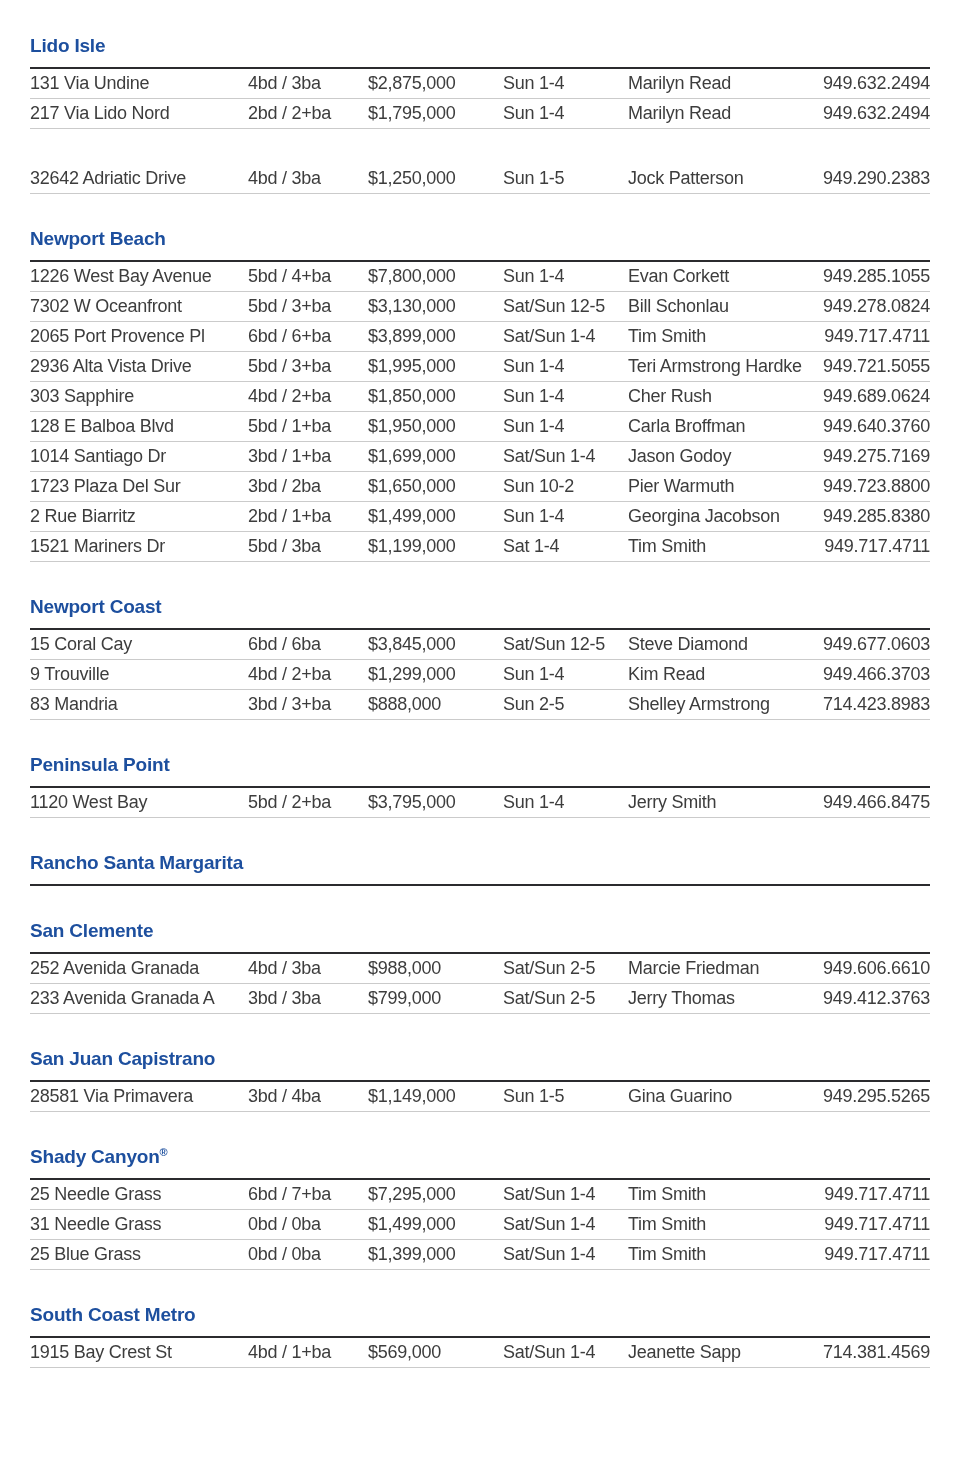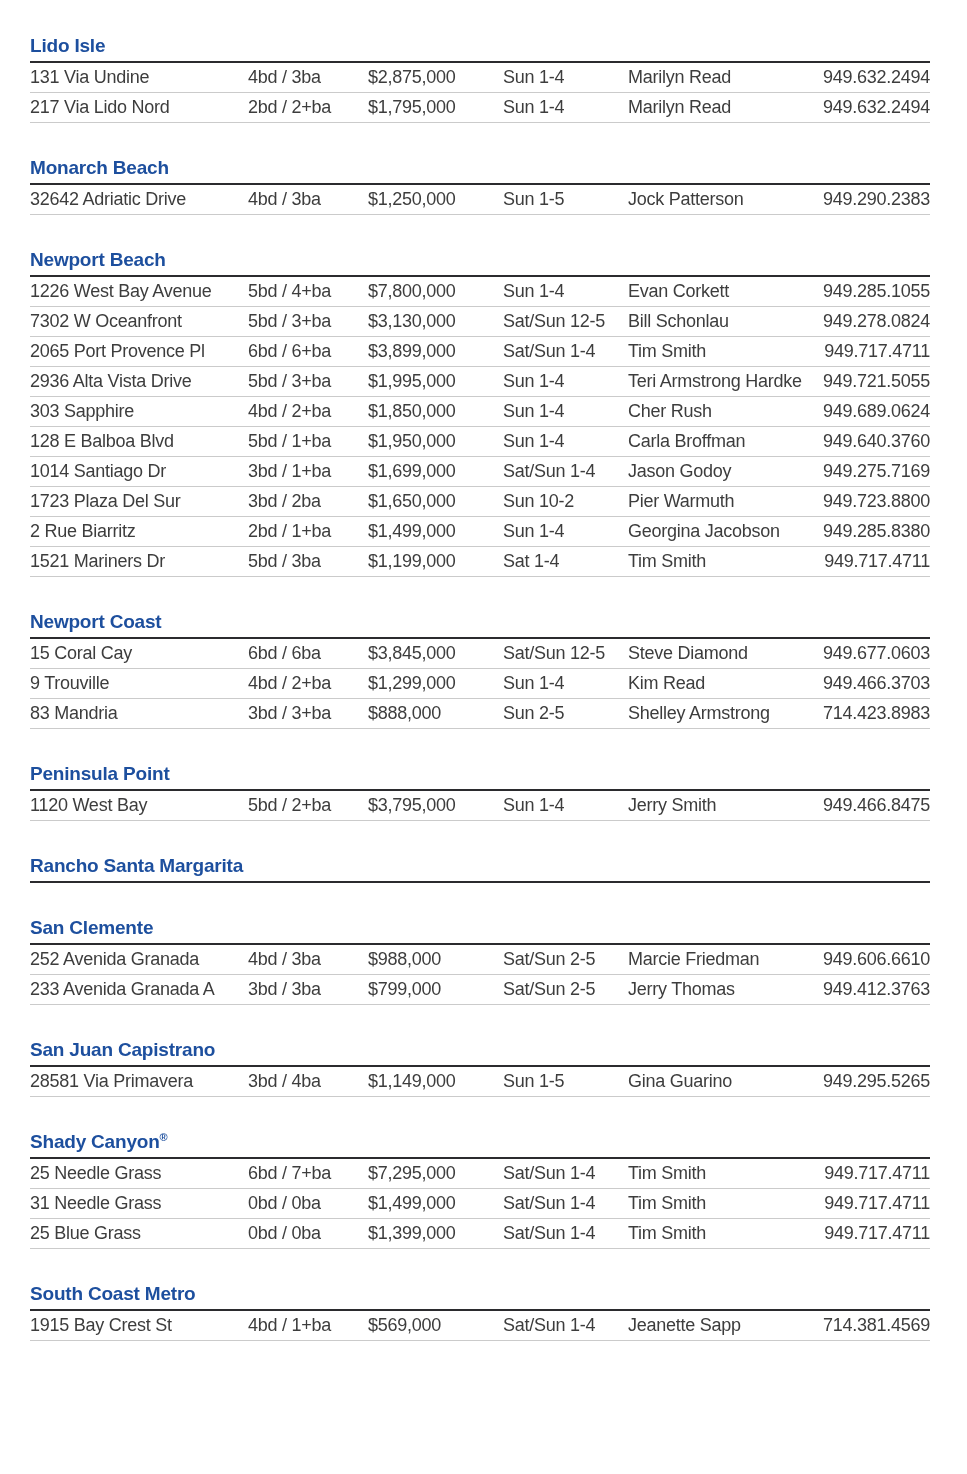--- a/index.html
+++ b/index.html
@@ -22,21 +22,21 @@
   section.city{margin-top:35px;}
   section.city:first-child{margin-top:0;}
   h2.city-heading{
     margin:0;
     font-size:19px;
     line-height:19px;
     font-weight:bold;
     color:var(--heading-blue);
     letter-spacing:-0.2px;
     border-bottom:2px solid var(--rule-dark);
-    padding-bottom:6px;
+    padding-bottom:12px;
   }
   h2.city-heading sup{
     font-size:11px;
     line-height:0;
     vertical-align:super;
   }
   .row{
     display:flex;
     align-items:center;
     height:30px;
@@ -73,21 +73,20 @@
           <span class="c addr">217 Via Lido Nord</span>
           <span class="c bdba">2bd / 2+ba</span>
           <span class="c price">$1,795,000</span>
           <span class="c time">Sun 1-4</span>
           <span class="c agent">Marilyn Read</span>
           <span class="c phone">949.632.2494</span>
         </div>
       </div>
     </section>
     <section class="city">
-      <h2 class="city-heading"><span>Monarch Beach</span><sup></sup></h2>
       <div class="rows">
         <div class="row">
           <span class="c addr">32642 Adriatic Drive</span>
           <span class="c bdba">4bd / 3ba</span>
           <span class="c price">$1,250,000</span>
           <span class="c time">Sun 1-5</span>
           <span class="c agent">Jock Patterson</span>
           <span class="c phone">949.290.2383</span>
         </div>
       </div>

